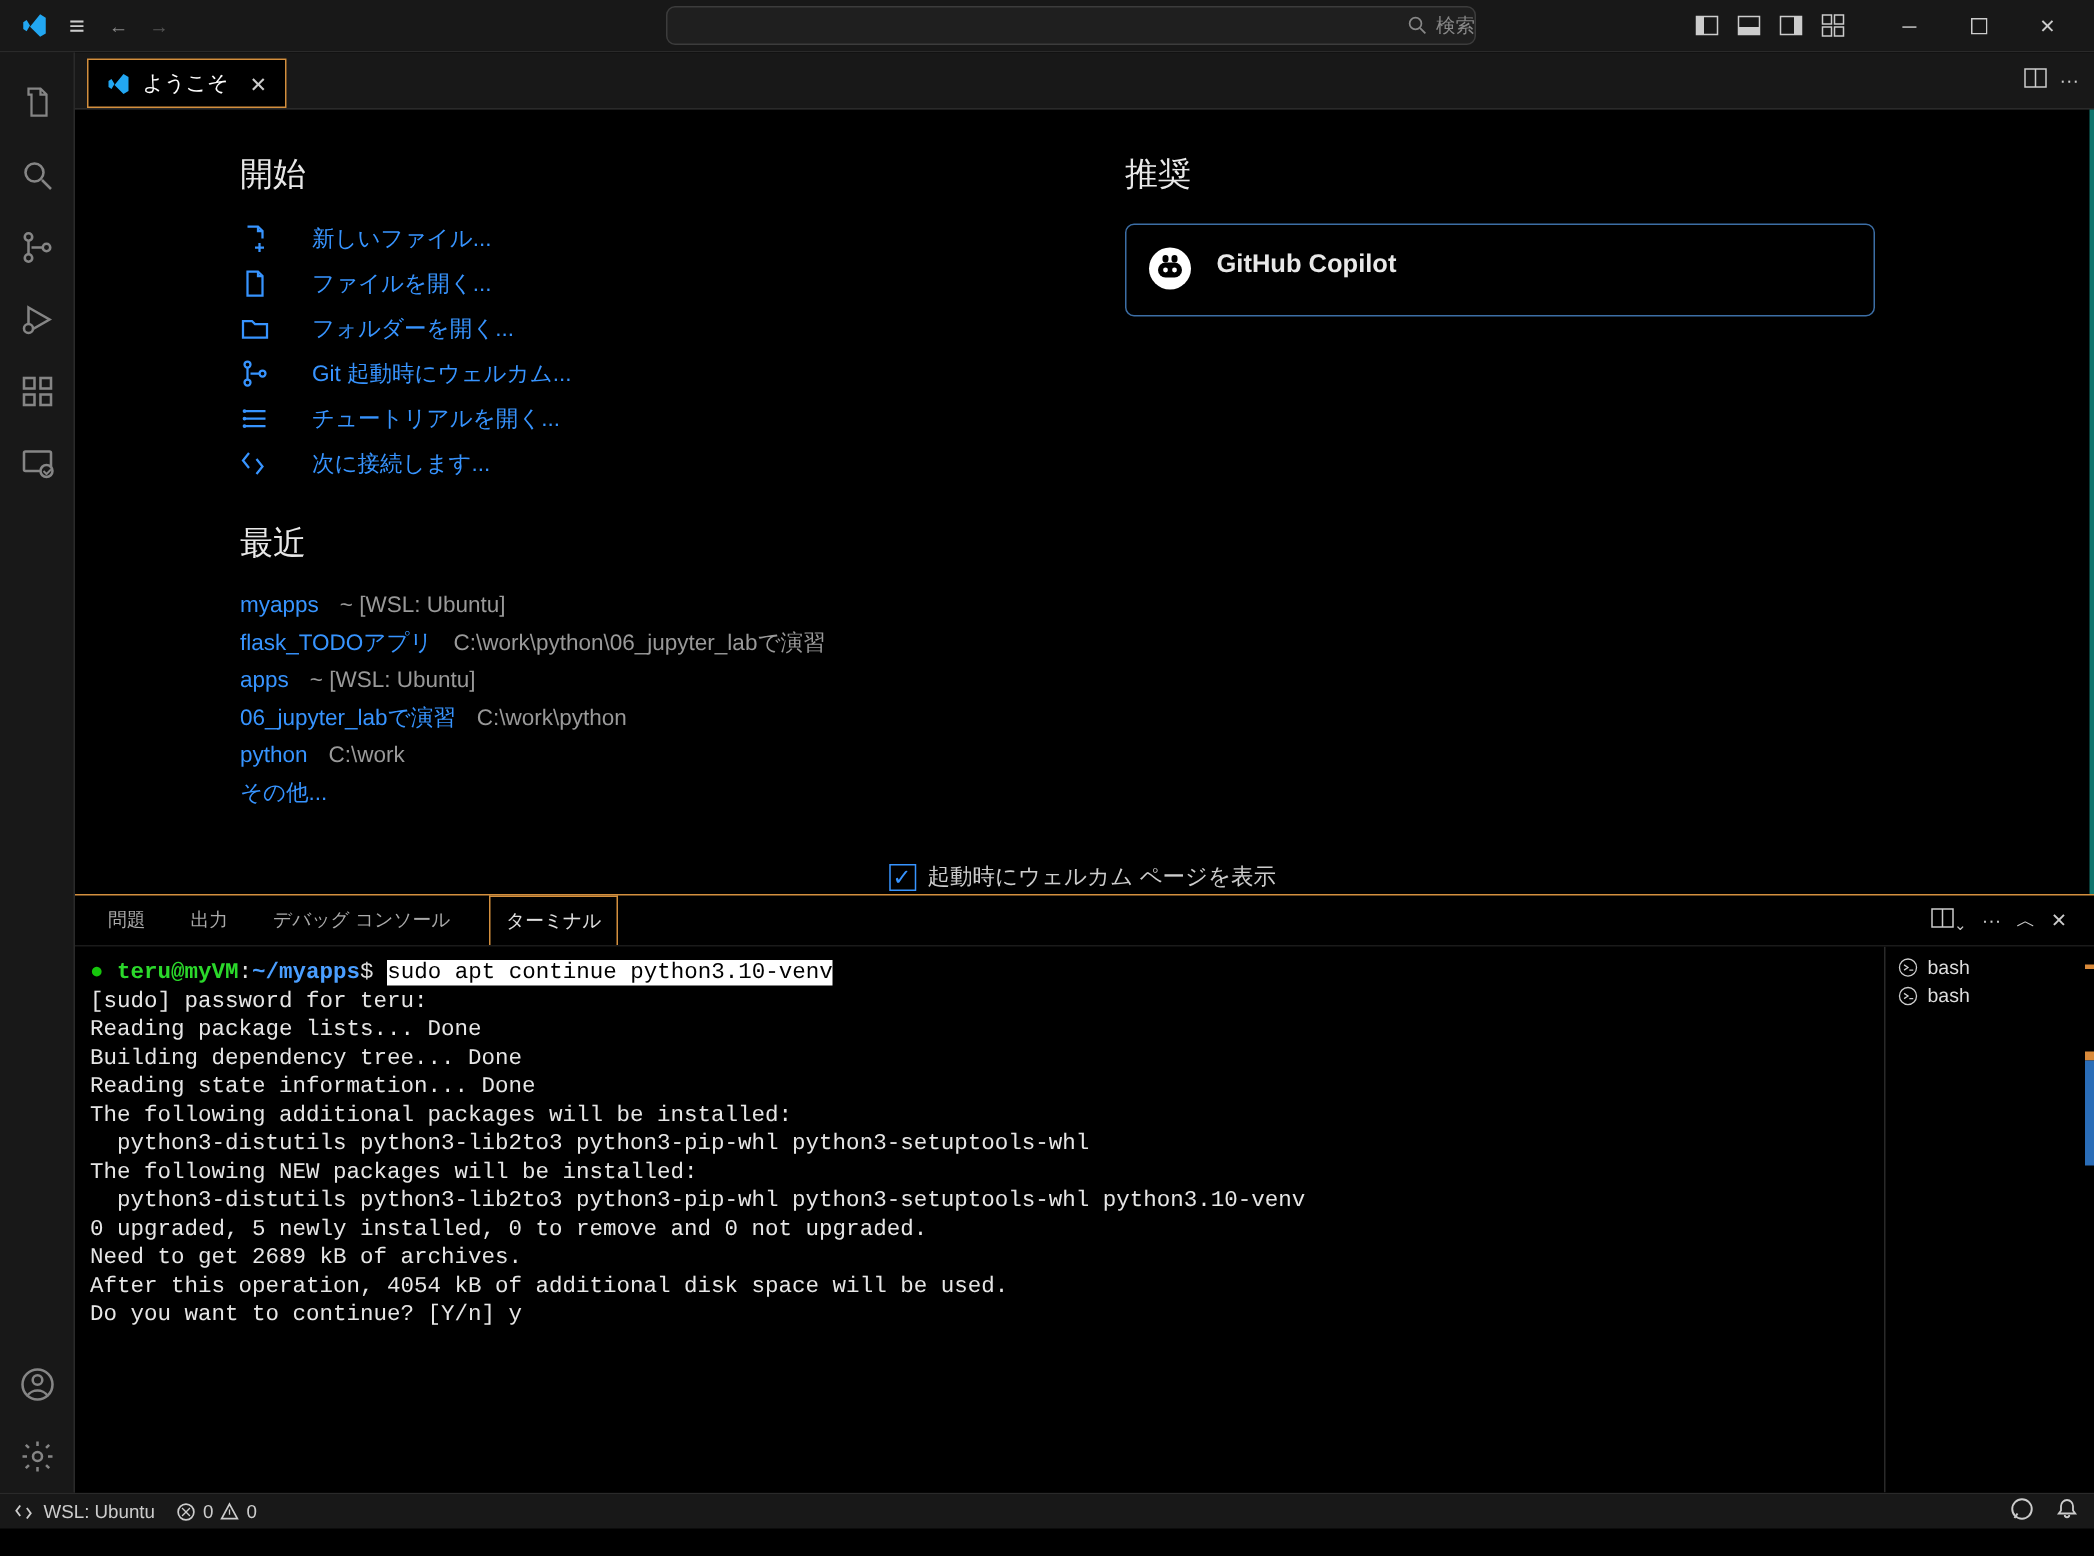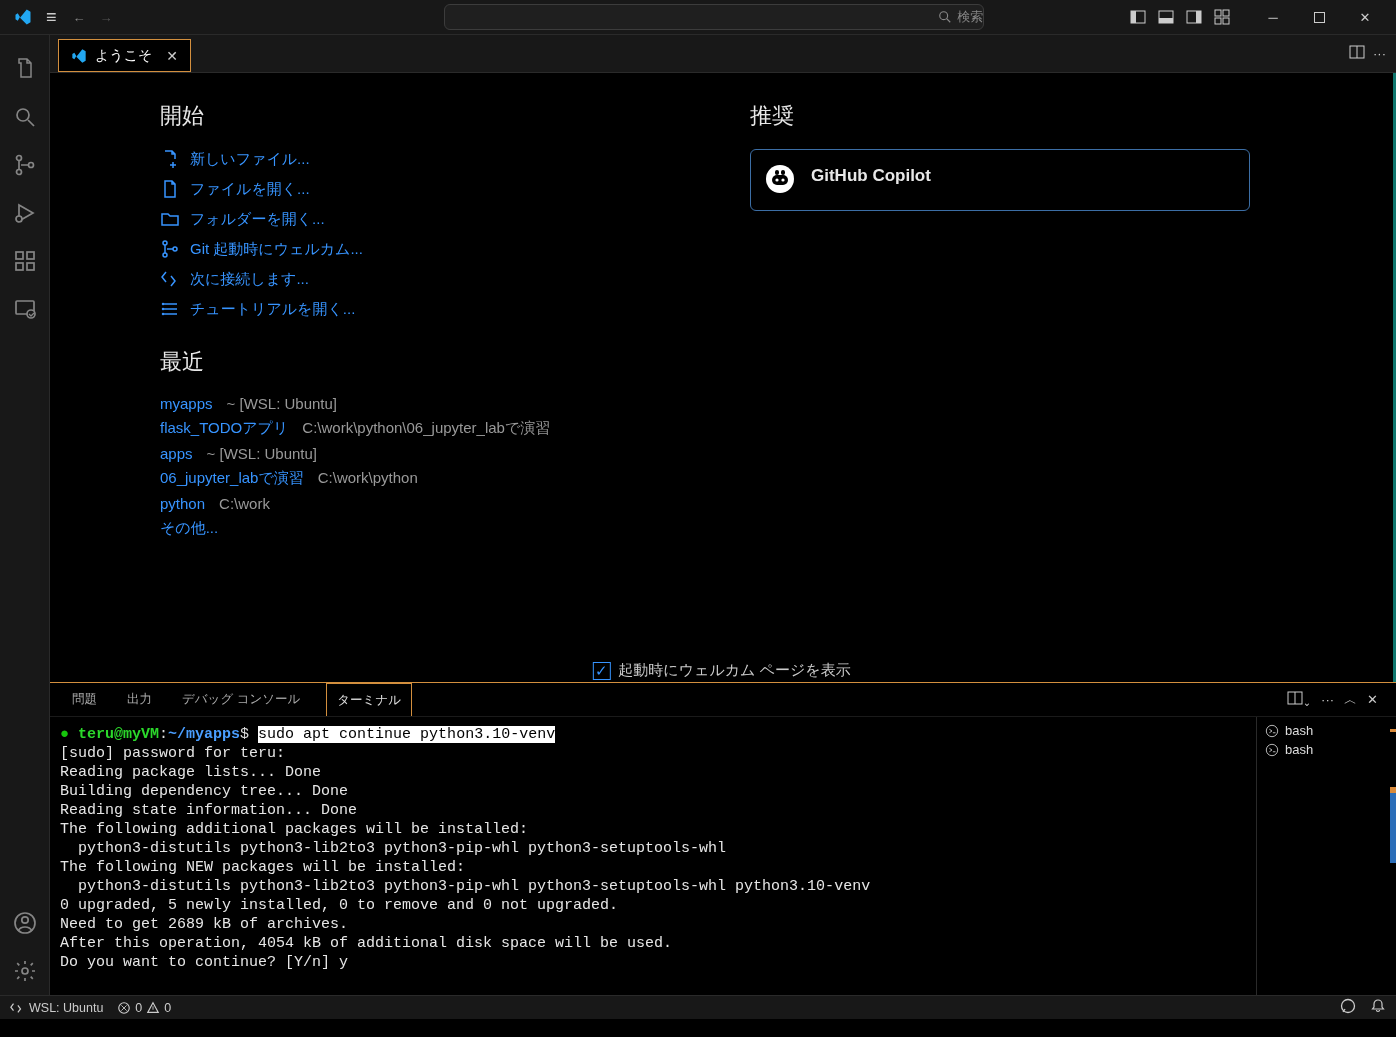--- a/index.html
+++ b/index.html
@@ -20,32 +20,32 @@
 .editor-area { flex:1; display:flex; flex-direction:column; background:#000; }
 .tabrow { height:38px; background:#181818; display:flex; align-items:stretch; border-bottom:1px solid #2a2a2a; padding-left:8px; }
 .tab { display:flex; align-items:center; padding:0 12px; background:#000; border:1px solid #d38f3e; color:#fff; font-size:14px; gap:8px; margin-top:4px; }
 .tab .close { color:#ccc; cursor:pointer; font-size:14px; margin-left:6px; }
 .tabrow-right { margin-left:auto; display:flex; align-items:center; gap:8px; padding-right:10px; color:#ccc; }
 .welcome { flex:1; display:flex; padding:28px 0 0 110px; overflow:hidden; position:relative; border-right:3px solid #0f766e; }
 .col-left { width:590px; }
 .col-right { width:500px; }
 h2.section { font-size:22px; font-weight:400; color:#e8e8e8; margin-bottom:18px; }
 .startlist { margin-bottom:28px; }
-.start-item { display:flex; align-items:center; gap:10px; color:#3794ff; margin:10px 0; font-size:15px; cursor:pointer; }
+.start-item { display:flex; align-items:center; gap:28px; color:#3794ff; margin:10px 0; font-size:15px; cursor:pointer; }
 .start-item svg { flex-shrink:0; }
 .recent-item { margin:7px 0; font-size:15px; }
 .recent-item a { color:#3794ff; cursor:pointer; }
 .recent-item .path { color:#999; margin-left:14px; }
 .recommended-card { border:1px solid #3c6ea5; border-radius:6px; padding:16px 16px 18px 60px; position:relative; margin-top:10px; }
 .recommended-card .copilot-icon { position:absolute; left:14px; top:14px; }
 .recommended-card h3 { color:#e8e8e8; font-size:17px; font-weight:600; margin-bottom:6px; }
 .recommended-card p { color:#aaa; font-size:14px; line-height:1.5; }
 .startup-check { position:absolute; bottom:2px; left:50%; transform:translateX(-50%); display:flex; align-items:center; gap:8px; color:#ccc; font-size:15px; }
 .startup-check .cbox { width:18px; height:18px; border:1px solid #3794ff; display:flex; align-items:center; justify-content:center; color:#3794ff; }
-.panel { height:313px; border-top:1px solid #d38f3e; display:flex; flex-direction:column; background:#000; }
+.panel { height:399px; border-top:1px solid #d38f3e; display:flex; flex-direction:column; background:#000; }
 .panel-tabs { height:34px; display:flex; align-items:stretch; padding:0 18px; gap:22px; border-bottom:1px solid #1a1a1a; }
 .panel-tab { display:flex; align-items:center; color:#aaa; font-size:12.5px; cursor:pointer; padding:0 4px; }
 .panel-tab.active { color:#e0e0e0; border:1px solid #d38f3e; border-bottom:none; padding:0 10px; }
 .panel-tabs-right { margin-left:auto; display:flex; align-items:center; gap:10px; color:#ccc; }
 .terminal-body { flex:1; display:flex; overflow:hidden; }
 .terminal-text { flex:1; padding:8px 10px; font-family:"Consolas","Courier New",monospace; font-size:15px; line-height:19px; color:#e6e6e6; white-space:pre; overflow:hidden; position:relative; }
 .terminal-text .prompt-user { color:#2bd82b; font-weight:bold; }
 .terminal-text .prompt-path { color:#4a9eff; font-weight:bold; }
 .terminal-text .dot { color:#16c60c; }
 .terminal-text .cmd-hl { background:#fff; color:#000; }
@@ -218,34 +218,34 @@
               <svg width="20" height="20" viewBox="0 0 20 20" stroke="#3794ff" fill="none" stroke-width="1.5">
                 <circle cx="5" cy="4" r="2"></circle>
                 <circle cx="5" cy="16" r="2"></circle>
                 <circle cx="15" cy="10" r="2"></circle>
                 <path d="M5 6v8 M7 10h6"></path>
               </svg>
               <span>Git 起動時にウェルカム...</span>
             </div>
             <div class="start-item">
               <svg width="20" height="20" viewBox="0 0 20 20" stroke="#3794ff" fill="none" stroke-width="1.5">
-                <path d="M6 3l-4 5 4 5 M11 7l4 5-4 5"></path>
-              </svg>
-              <span>次に接続します...</span>
-            </div>
-            <div class="start-item">
-              <svg width="20" height="20" viewBox="0 0 20 20" stroke="#3794ff" fill="none" stroke-width="1.5">
                 <line x1="3" y1="5" x2="17" y2="5"></line>
                 <line x1="3" y1="10" x2="17" y2="10"></line>
                 <line x1="3" y1="15" x2="17" y2="15"></line>
                 <circle cx="3" cy="5" r="0.5" fill="#3794ff"></circle>
                 <circle cx="3" cy="10" r="0.5" fill="#3794ff"></circle>
                 <circle cx="3" cy="15" r="0.5" fill="#3794ff"></circle>
               </svg>
               <span>チュートリアルを開く...</span>
+            </div>
+            <div class="start-item">
+              <svg width="20" height="20" viewBox="0 0 20 20" stroke="#3794ff" fill="none" stroke-width="1.5">
+                <path d="M6 3l-4 5 4 5 M11 7l4 5-4 5"></path>
+              </svg>
+              <span>次に接続します...</span>
             </div>
           </div>
 
         <h2 class="section">最近</h2>
         <div id="recentlist">
             <div class="recent-item"><a>myapps</a><span class="path">~ [WSL: Ubuntu]</span></div>
             <div class="recent-item"><a>flask_TODOアプリ</a><span class="path">C:\work\python\06_jupyter_labで演習</span></div>
             <div class="recent-item"><a>apps</a><span class="path">~ [WSL: Ubuntu]</span></div>
             <div class="recent-item"><a>06_jupyter_labで演習</a><span class="path">C:\work\python</span></div>
             <div class="recent-item"><a>python</a><span class="path">C:\work</span></div>

